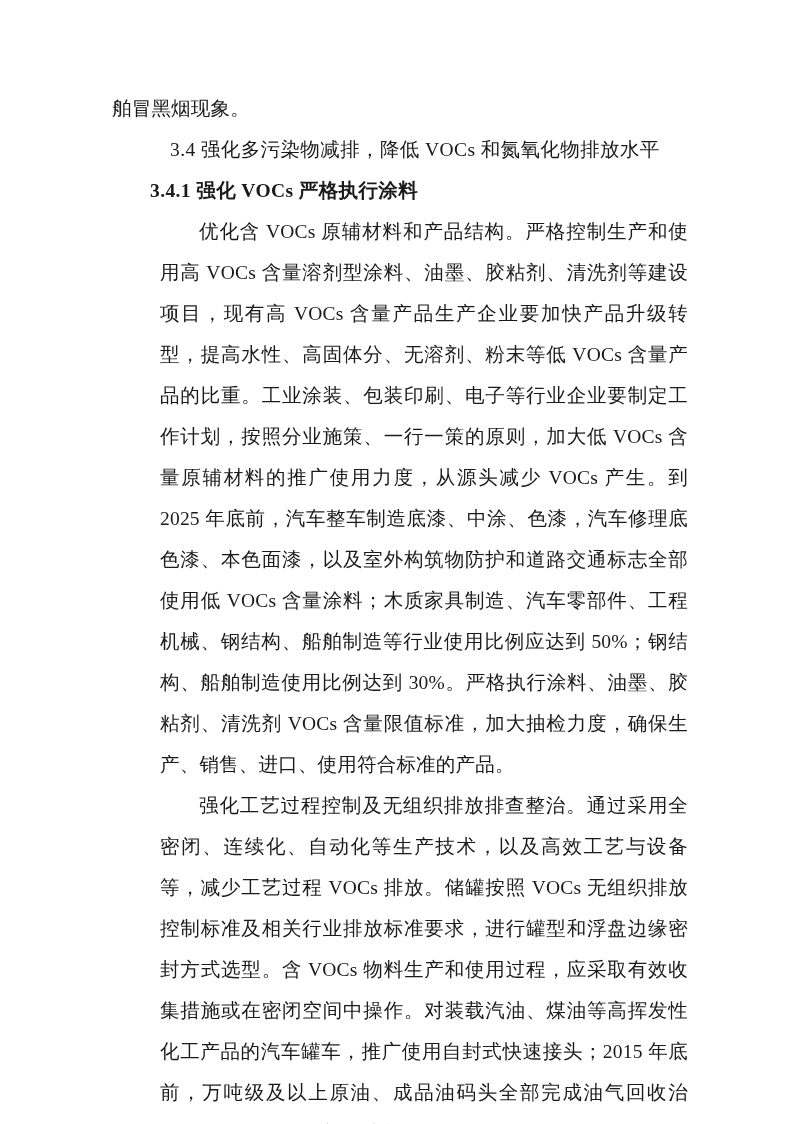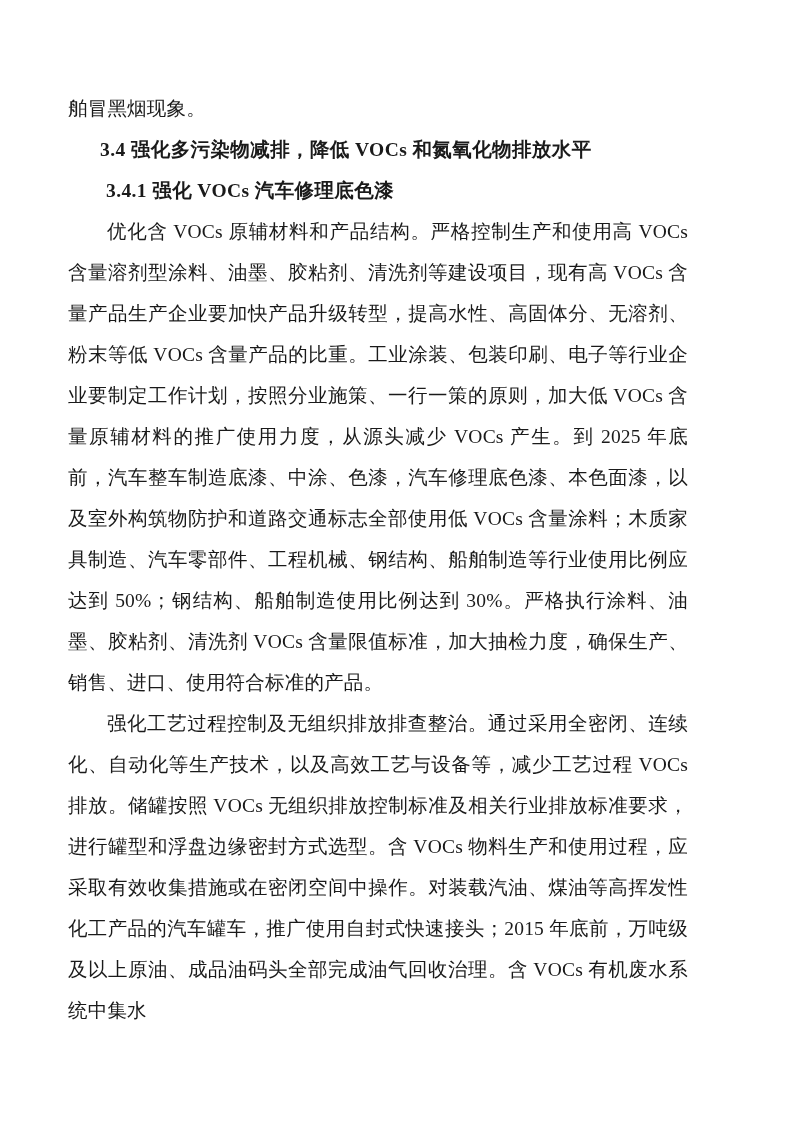--- a/index.html
+++ b/index.html
@@ -12,62 +12,63 @@
     height: 1124px;
     font-family: "Liberation Serif", "DejaVu Serif", serif;
     color: #1a1a1a;
     -webkit-font-smoothing: antialiased;
   }
   .page {
     position: relative;
     width: 792px;
     height: 1124px;
     box-sizing: border-box;
-    padding: 88px 104px 60px 68px;
+    padding: 88px 104px 60px 112px;
     background: #ffffff;
   }
   .doc-body {
     font-size: 19.5px;
     line-height: 41px;
     letter-spacing: 0.2px;
     text-align: justify;
     text-justify: inter-ideograph;
   }
   p {
     margin: 0;
   }
   .para {
     text-indent: 2em;
+    margin-left: 48px;
   }
   .no-indent {
     text-indent: 0;
   }
   .heading {
-    font-weight: bold;
+    font-weight: normal;
     text-indent: 0;
-    margin-left: 32px;
+    margin-left: 58px;
     letter-spacing: 0.4px;
   }
   .heading-2 {
     font-weight: bold;
     text-indent: 0;
     margin-left: 38px;
     letter-spacing: 0.4px;
   }
 </style>
 </head>
 <body>
 
 <div class="page">
   <div class="doc-body">
 
     <p class="no-indent">舶冒黑烟现象。</p>
 
     <p class="heading">3.4 强化多污染物减排，降低 VOCs 和氮氧化物排放水平</p>
 
-    <p class="heading-2">3.4.1 强化 VOCs 汽车修理底色漆</p>
+    <p class="heading-2">3.4.1 强化 VOCs 严格执行涂料</p>
 
     <p class="para">优化含 VOCs 原辅材料和产品结构。严格控制生产和使用高 VOCs 含量溶剂型涂料、油墨、胶粘剂、清洗剂等建设项目，现有高 VOCs 含量产品生产企业要加快产品升级转型，提高水性、高固体分、无溶剂、粉末等低 VOCs 含量产品的比重。工业涂装、包装印刷、电子等行业企业要制定工作计划，按照分业施策、一行一策的原则，加大低 VOCs 含量原辅材料的推广使用力度，从源头减少 VOCs 产生。到 2025 年底前，汽车整车制造底漆、中涂、色漆，汽车修理底色漆、本色面漆，以及室外构筑物防护和道路交通标志全部使用低 VOCs 含量涂料；木质家具制造、汽车零部件、工程机械、钢结构、船舶制造等行业使用比例应达到 50%；钢结构、船舶制造使用比例达到 30%。严格执行涂料、油墨、胶粘剂、清洗剂 VOCs 含量限值标准，加大抽检力度，确保生产、销售、进口、使用符合标准的产品。</p>
 
     <p class="para">强化工艺过程控制及无组织排放排查整治。通过采用全密闭、连续化、自动化等生产技术，以及高效工艺与设备等，减少工艺过程 VOCs 排放。储罐按照 VOCs 无组织排放控制标准及相关行业排放标准要求，进行罐型和浮盘边缘密封方式选型。含 VOCs 物料生产和使用过程，应采取有效收集措施或在密闭空间中操作。对装载汽油、煤油等高挥发性化工产品的汽车罐车，推广使用自封式快速接头；2015 年底前，万吨级及以上原油、成品油码头全部完成油气回收治理。含 VOCs 有机废水系统中集水</p>
 
   </div>
 </div>
 
 </body></html>

